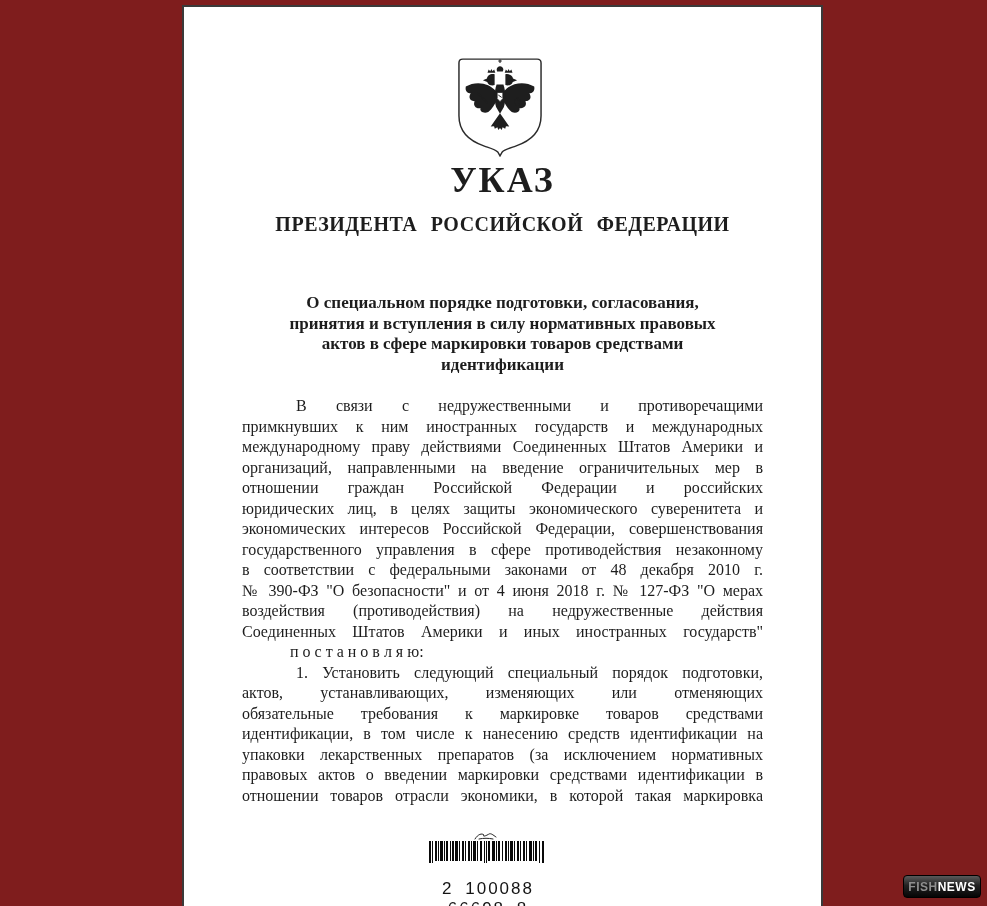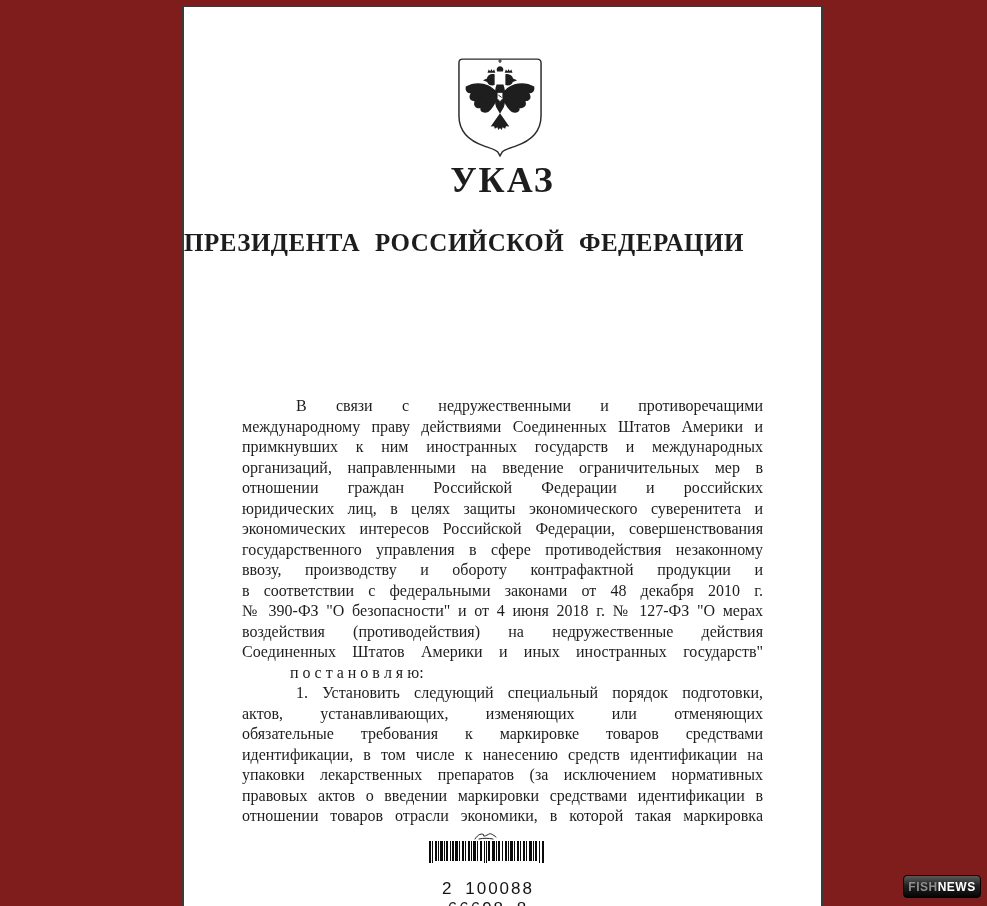--- a/index.html
+++ b/index.html
@@ -26,22 +26,23 @@
   }
   .doc-type{
     position:absolute;
     left:0;top:152px;width:100%;
     text-align:center;
     font-size:36px;font-weight:bold;
     letter-spacing:2px;
   }
   .issuer{
     position:absolute;
-    left:0;top:222px;width:100%;
-    font-size:25px;font-weight:bold;
+    left:0;top:206px;width:100%;
+    text-align:center;
+    font-size:20px;font-weight:bold;
     letter-spacing:0.5px;
     word-spacing:8px;
   }
   .subject{
     position:absolute;
     left:58px;top:286px;width:521px;
     text-align:center;
     font-size:17px;font-weight:bold;
     line-height:20.5px;
   }
@@ -112,31 +113,36 @@
         <circle cx="62" cy="46" r="2.8" fill="none" stroke="#1e1e1e" stroke-width="1.4"></circle>
         <path d="M62 43 v-2 M61 42 h2" stroke="#1e1e1e" stroke-width="1.1" fill="none"></path>
         <path d="M41 36 h6 v6.5 l-3 3 -3 -3 z" fill="#ffffff" stroke="#1e1e1e" stroke-width="1"></path>
         <path d="M42.3 38.8 l3.4 2.4" stroke="#1e1e1e" stroke-width="1" fill="none"></path>
       </g>
     </svg>
 
     <div class="doc-type">УКАЗ</div>
     <div class="issuer">ПРЕЗИДЕНТА РОССИЙСКОЙ ФЕДЕРАЦИИ</div>
 
+    <div class="subject">
+      <div>О специальном порядке подготовки, согласования,</div>
+      <div>принятия и вступления в силу нормативных правовых</div>
+      <div>актов в сфере маркировки товаров средствами</div>
+      <div>идентификации</div>
+    </div>
 
     <div class="body-text">
       <div class="line indent">В связи с недружественными и противоречащими</div>
+      <div class="line">примкнувших к ним иностранных государств и международных</div>
       <div class="line">международному праву действиями Соединенных Штатов Америки и</div>
-      <div class="line">примкнувших к ним иностранных государств и международных</div>
       <div class="line">организаций, направленными на введение ограничительных мер в</div>
       <div class="line">отношении граждан Российской Федерации и российских</div>
       <div class="line">юридических лиц, в целях защиты экономического суверенитета и</div>
       <div class="line">экономических интересов Российской Федерации, совершенствования</div>
       <div class="line">государственного управления в сфере противодействия незаконному</div>
-      <div class="line">ввозу, производству и обороту контрафактной продукции и</div>
       <div class="line">в соответствии с федеральными законами от 48 декабря 2010 г.</div>
       <div class="line">№ 390-ФЗ "О безопасности" и от 4 июня 2018 г. № 127-ФЗ "О мерах</div>
       <div class="line">воздействия (противодействия) на недружественные действия</div>
       <div class="line">Соединенных Штатов Америки и иных иностранных государств"</div>
       <div class="line leftalign">п о с т а н о в л я ю:</div>
       <div class="line indent">1. Установить следующий специальный порядок подготовки,</div>
       <div class="line">актов, устанавливающих, изменяющих или отменяющих</div>
       <div class="line">обязательные требования к маркировке товаров средствами</div>
       <div class="line">идентификации, в том числе к нанесению средств идентификации на</div>
       <div class="line">упаковки лекарственных препаратов (за исключением нормативных</div>

